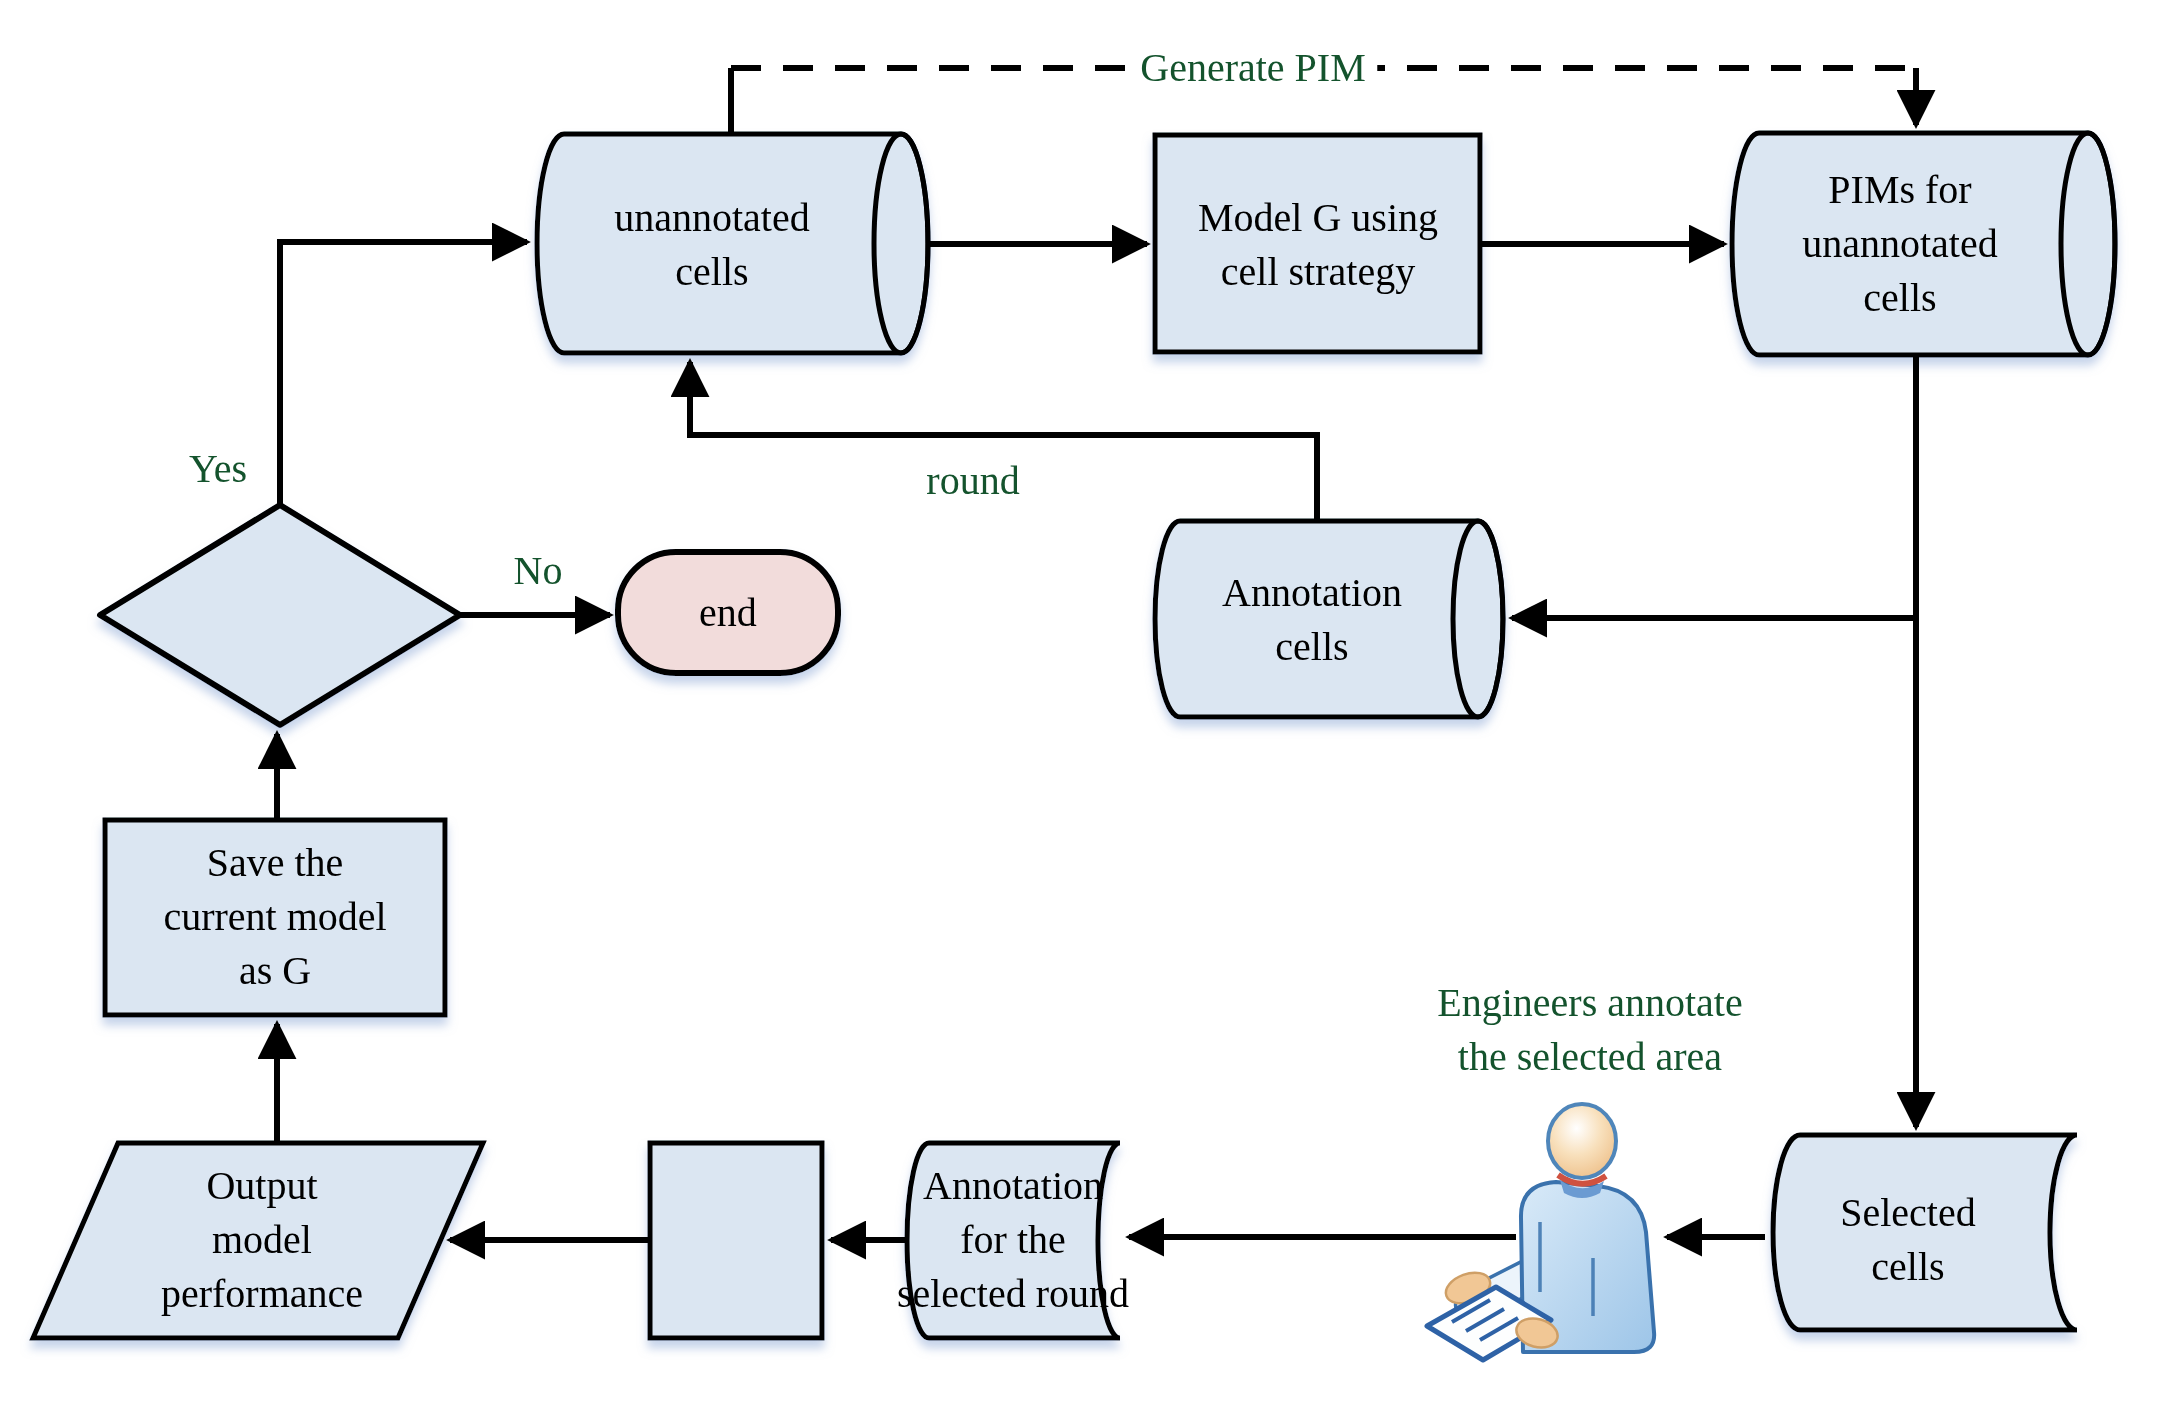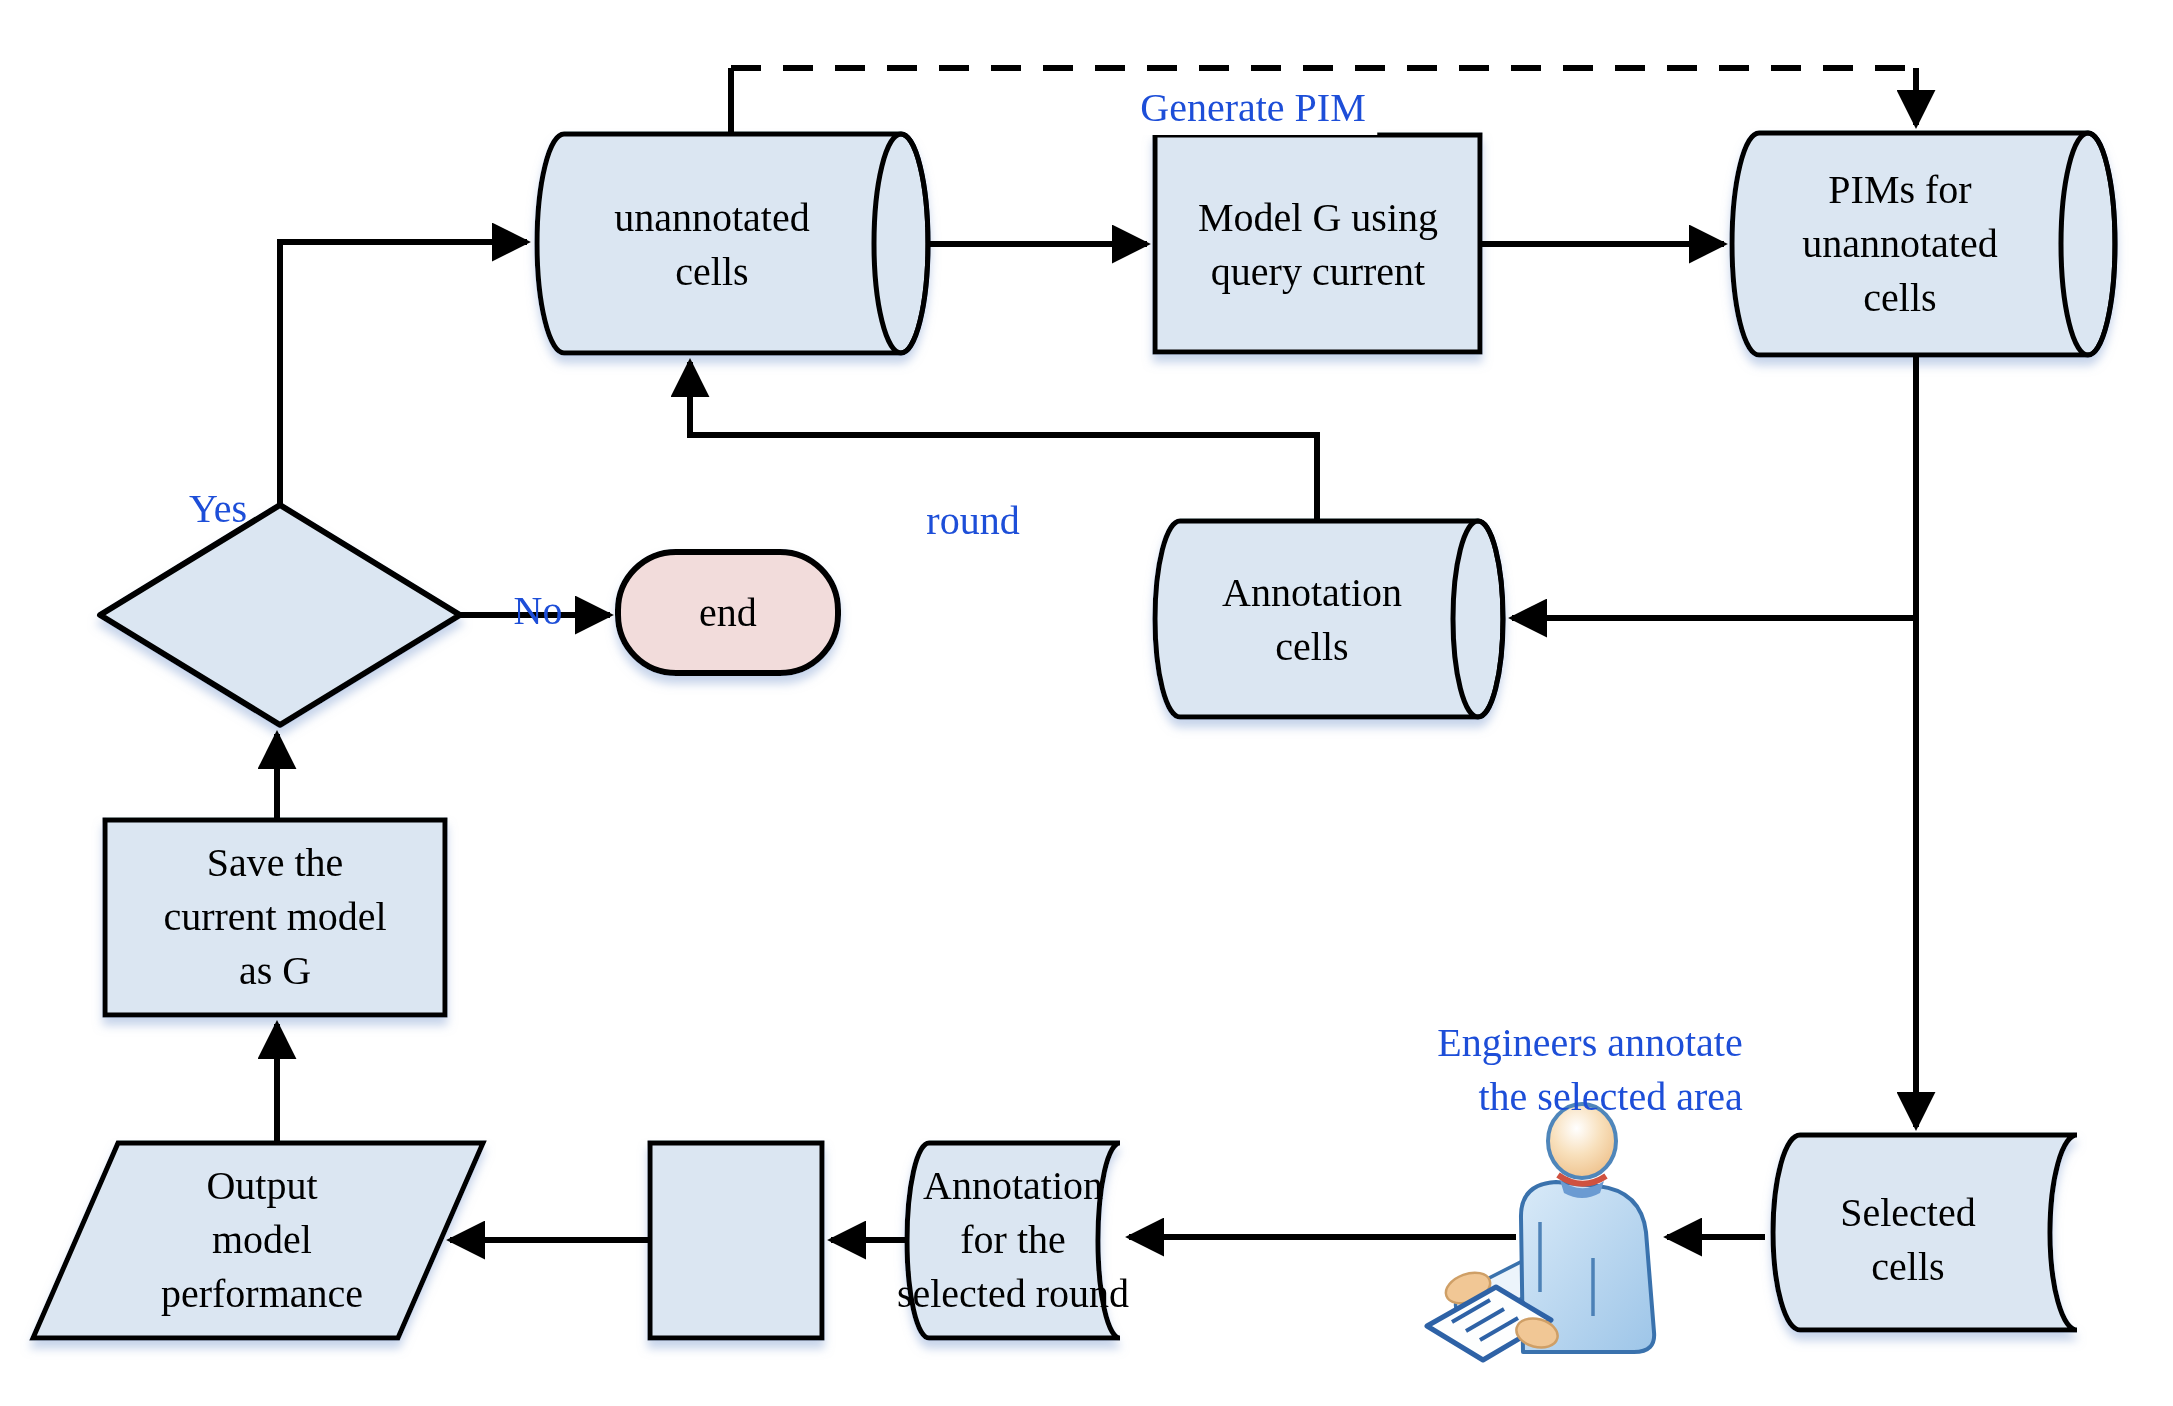--- a/index.html
+++ b/index.html
@@ -1,22 +1,22 @@
 <!DOCTYPE html>
 <html><head>
 <meta charset="utf-8">
 <style>
   html,body{margin:0;padding:0;background:#ffffff;}
   #canvas{position:relative;width:2173px;height:1406px;background:#ffffff;overflow:hidden;
           font-family:"Liberation Serif","DejaVu Serif",serif;}
   #canvas svg{position:absolute;left:0;top:0;}
   .lbl{position:absolute;transform:translate(-50%,-50%);text-align:center;
        white-space:pre-line;color:#000;font-size:40px;line-height:54px;pointer-events:none;}
-  .edge-lbl{position:absolute;transform:translate(-50%,-50%);text-align:right;
-       white-space:pre-line;color:#1d4ed8;font-size:40px;line-height:54px;margin-top:40px;}
+  .edge-lbl{position:absolute;transform:translate(-50%,-50%);text-align:center;
+       white-space:pre-line;color:#14532d;font-size:40px;line-height:54px;}
   .on-line{background:#ffffff;padding:0 12px;}
 </style>
 </head>
 <body>
 
 <div id="canvas">
 
 <svg width="2173" height="1406" viewBox="0 0 2173 1406">
   <defs>
     <marker id="arr" viewBox="0 0 10 10" refX="9" refY="5" markerWidth="6.5" markerHeight="6.5" orient="auto-start-reverse" markerUnits="strokeWidth">
@@ -122,21 +122,21 @@
     <polygon points="1427,1326 1496,1287 1551,1320 1483,1360" fill="#fdfefe" stroke="#2e62a6" stroke-width="5" stroke-linejoin="round"></polygon>
     <path d="M 1452,1322 L 1490,1300 M 1466,1331 L 1504,1309 M 1480,1340 L 1518,1318" stroke="#2e62a6" stroke-width="4" fill="none"></path>
 
     <ellipse cx="1537" cy="1333" rx="21" ry="14" transform="rotate(15 1537 1333)" fill="#f1c795" stroke="#cf9f66" stroke-width="2.5"></ellipse>
   </g>
 </svg>
 
 <div class="lbl" style="left:712px;top:245px">unannotated
 cells</div>
 <div class="lbl" style="left:1318px;top:245px">Model G using
-query current</div>
+cell strategy</div>
 <div class="lbl" style="left:1900px;top:244px">PIMs for
 unannotated
 cells</div>
 <div class="lbl" style="left:1312px;top:620px">Annotation
 cells</div>
 <div class="lbl" style="left:728px;top:613px">end</div>
 <div class="lbl" style="left:275px;top:917px">Save the
 current model
 as G</div>
 <div class="lbl" style="left:262px;top:1240px">Output

